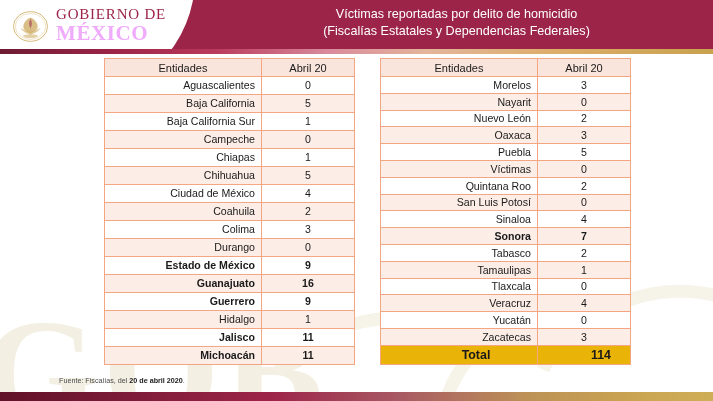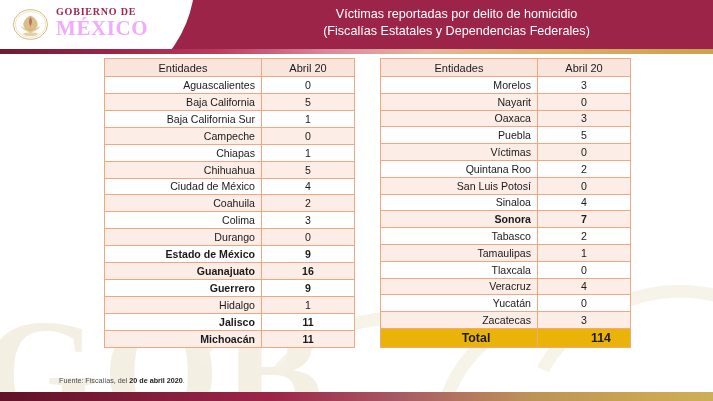--- a/index.html
+++ b/index.html
@@ -76,25 +76,26 @@
     gap: 7px;
   }
   #eagle-emblem {
     width: 37px; height: 33px;
     flex: 0 0 auto;
     opacity: .92;
   }
   #logo-text { line-height: 1; padding-bottom: 2px; }
   #logo-line1 {
     font-family: "Liberation Serif", serif;
-    font-weight: bold;
-    font-size: 10px;
+    font-weight: normal;
+    font-size: 15px;
     letter-spacing: .8px;
     color: #9D2449;
     display: block;
+    text-align: center;
   }
   #logo-line2 {
     font-family: Liberation Serif, serif;
     font-weight: bold;
     font-size: 21px;
     letter-spacing: .6px;
     color: #f0abfc;
     display: block;
     margin-top: 1px;
   }
@@ -334,20 +335,24 @@
     </thead>
     <tbody id="right-body">
         <tr class="row-odd">
           <td class="cell-name">Morelos</td>
           <td class="cell-val">3</td>
         </tr>
         <tr class="row-even">
           <td class="cell-name">Nayarit</td>
           <td class="cell-val">0</td>
         </tr>
+        <tr class="row-odd">
+          <td class="cell-name">Nuevo León</td>
+          <td class="cell-val">2</td>
+        </tr>
         <tr class="row-even">
           <td class="cell-name">Oaxaca</td>
           <td class="cell-val">3</td>
         </tr>
         <tr class="row-odd">
           <td class="cell-name">Puebla</td>
           <td class="cell-val">5</td>
         </tr>
         <tr class="row-even">
           <td class="cell-name">Víctimas</td>

